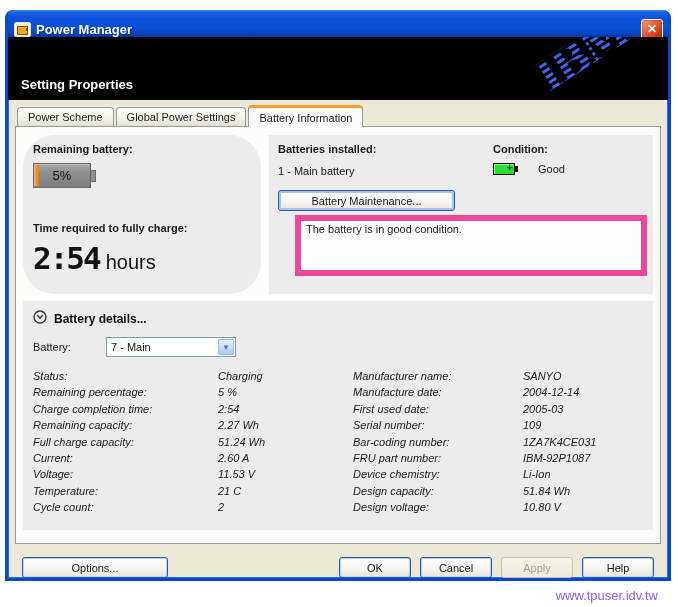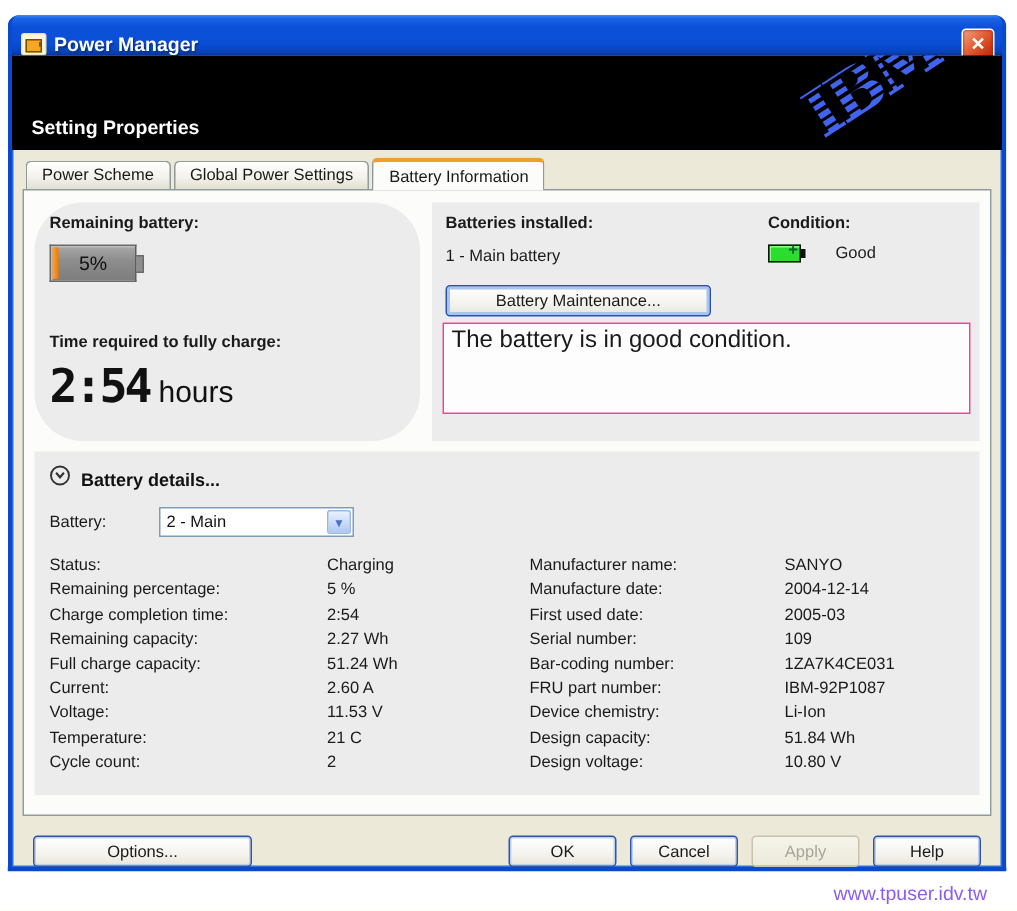--- a/index.html
+++ b/index.html
@@ -95,42 +95,42 @@
   .cond-nub { width:3px; height:6px; background:#111; }
 
   .xp-btn {
     font-family:"Liberation Sans",sans-serif; font-size:11px; color:#1a1a1a;
     height:21px; border:1px solid #2f54a8; border-radius:3px;
     background:linear-gradient(180deg,#ffffff 0%,#f4f3ee 60%,#e8e6da 100%);
     box-shadow:inset 0 0 0 1px #bcd0f2; cursor:pointer;
   }
   .maint-btn { width:177px; margin:13px 0 0 3px; display:block; box-shadow:inset 0 0 0 2px #a9c4ef; border-color:#2a52b0; }
   .cond-msg {
-    margin:4px 0 0 1px; width:352px; height:61px;
-    background:#fdfdfd; border:1px solid #ec4899; padding:2px 5px; font-size:16px; color:#1a1a1a;
+    margin:4px 0 0 20px; width:352px; height:61px;
+    background:#fdfdfd; border:6px solid #ec4899; padding:2px 5px; font-size:11px; color:#1a1a1a;
   }
 
   
   .details-panel { margin-top:7px; height:229px; padding:9px 10px; }
   .details-head { display:flex; align-items:center; gap:7px; }
   .details-title { font-size:12px; font-weight:bold; color:#111; }
   .batt-select-row { margin-top:9px; display:flex; align-items:center; }
   .batt-select-label { width:73px; font-size:11px; color:#1a1a1a; }
   .combo {
     width:130px; height:20px; background:#fff; border:1px solid #7f9db9;
     display:flex; align-items:center; cursor:pointer;
   }
   .combo-value { flex:1; font-size:11px; padding-left:4px; color:#111; }
   .combo-arrow {
     width:16px; height:16px; margin-right:1px; border-radius:2px; border:1px solid #98b6e8;
     background:linear-gradient(180deg,#e9f1fd 0%,#cfdef8 45%,#aec8f2 100%);
     display:flex; align-items:center; justify-content:center; font-size:8px; color:#4d6fc4;
   }
 
-  .grids { display:flex; margin-top:13px; }
+  .grids { display:flex; margin-top:13px;font-style:italic; }
   .dgrid { display:grid; grid-auto-rows:16.4px; font-size:11px; color:#1a1a1a; }
   .dgrid-left { grid-template-columns:185px 135px; }
   .dgrid-right { grid-template-columns:170px 1fr; flex:1; }
 
   
   .footer { display:flex; margin:13px 7px 0 7px; }
   .footer .xp-btn { width:72px; }
   .options-btn { width:146px !important; margin-right:auto; }
   .footer .gapped { margin-left:9px; }
   .apply-btn {
@@ -215,21 +215,21 @@
               <circle cx="7" cy="7" r="6" fill="none" stroke="#333" stroke-width="1.3"></circle>
               <path d="M4.4 5.2 L7 8.2 L9.6 5.2" fill="none" stroke="#333" stroke-width="1.4"></path>
             </svg>
           </span>
           <span class="details-title">Battery details...</span>
         </div>
 
         <div class="batt-select-row">
           <span class="batt-select-label">Battery:</span>
           <div class="combo">
-            <span class="combo-value">2 - Main</span>
+            <span class="combo-value">7 - Main</span>
             <span class="combo-arrow">▼</span>
           </div>
         </div>
 
         <div class="grids">
           <div class="dgrid dgrid-left">
 
               <span>Status:</span>
               <span>Charging</span>
 

